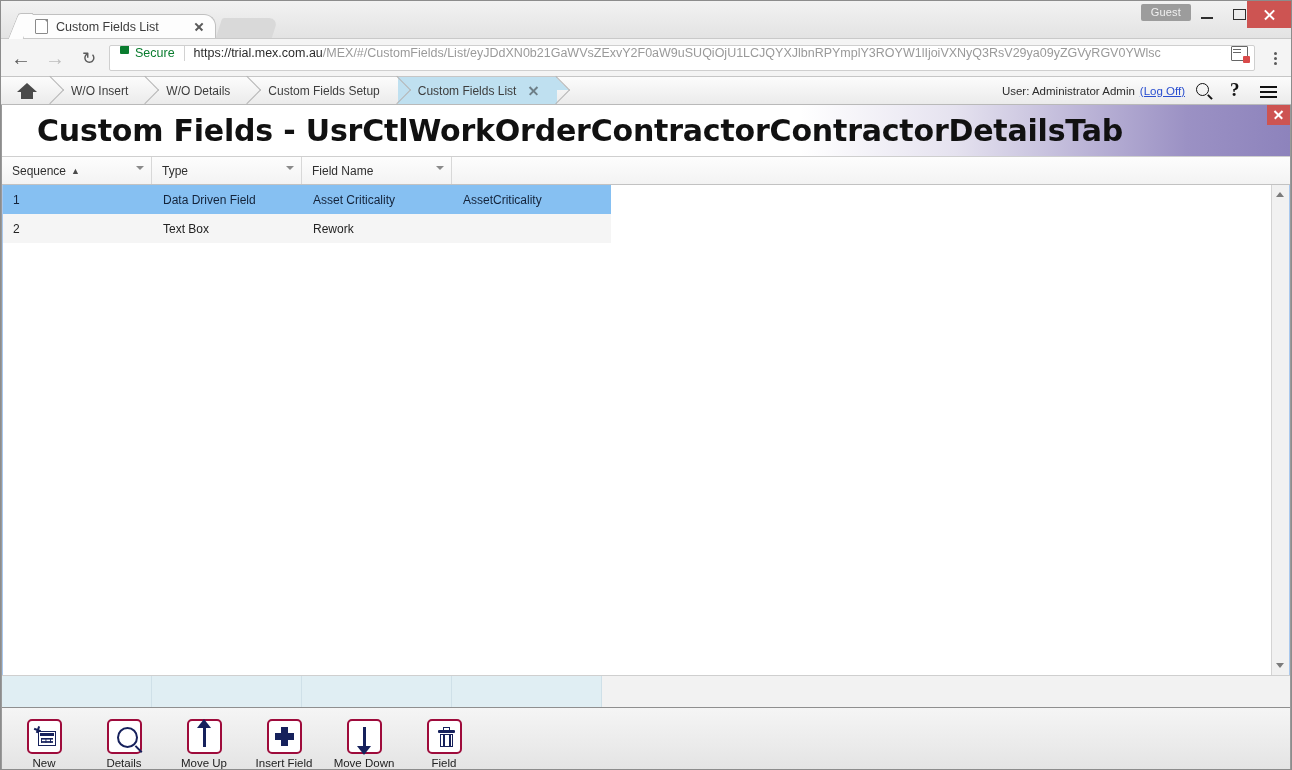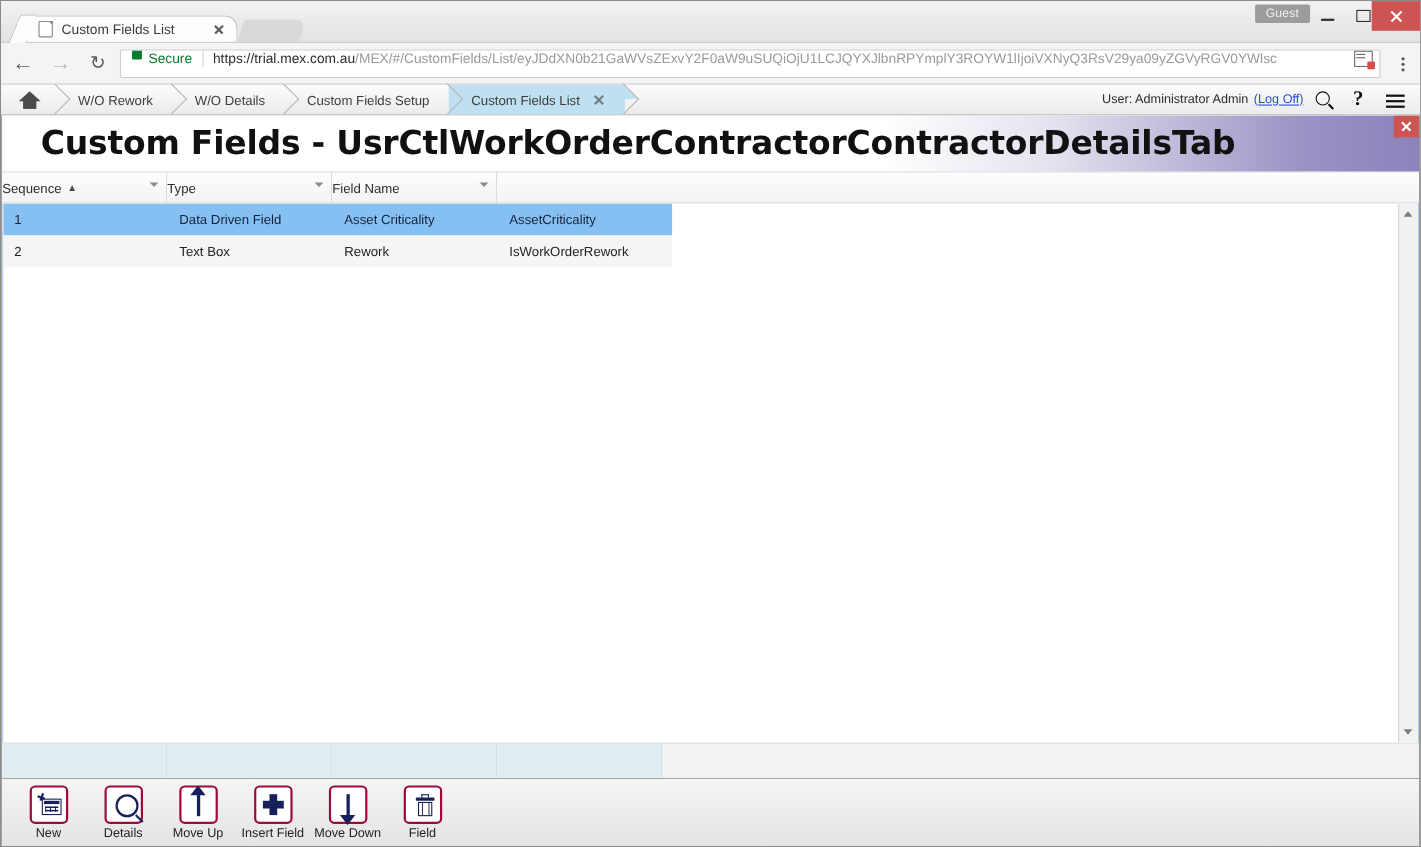--- a/index.html
+++ b/index.html
@@ -245,21 +245,21 @@
   
   .gridwrap{flex:1 1 auto;position:relative;display:flex;flex-direction:column;}
   .grid-head{
     flex:0 0 27px;display:flex;background:#fafafa;
     border-bottom:1px solid #c2c2c2;position:relative;
   }
   .hcell{
     position:relative;display:flex;align-items:center;
     font-size:12px;color:#2f2f2f;
     border-right:1px solid #d8d8d8;
-    box-sizing:border-box;flex:0 0 auto;
+    padding-left:10px;box-sizing:border-box;flex:0 0 auto;
     background:linear-gradient(#fdfdfd,#f3f3f3);
   }
   .hcell .sortmark{margin-left:5px;font-size:9px;color:#4a4a4a;}
   .hcell .drop{
     position:absolute;right:7px;top:9px;
     width:0;height:0;border-left:4.5px solid transparent;border-right:4.5px solid transparent;
     border-top:4.5px solid #8a8a8a;
   }
   .hcell.filler{flex:1 1 auto;border-right:none;}
 
@@ -302,21 +302,21 @@
     border-right:1px solid #cfe0e8;background:#e0eef3;
     flex:0 0 auto;box-sizing:border-box;
   }
   .fcell.blank{background:#f2f2f2;border-right:none;flex:1 1 auto;}
 
   
   .toolbar{
     flex:0 0 62px;height:62px;
     background:linear-gradient(#f5f5f5,#e4e4e4);
     border-top:1px solid #8f8f8f;
-    display:flex;align-items:flex-start;padding-left:18px;gap:20px;
+    display:flex;align-items:flex-end;padding-left:18px;gap:32px;
     box-sizing:border-box;
   }
   .tbtn{
     width:48px;display:flex;flex-direction:column;align-items:center;
     padding-top:6px;
   }
   .tico{
     width:35px;height:35px;border:2px solid #9e0b3b;border-radius:5px;
     background:#fff;position:relative;box-sizing:border-box;
   }
@@ -433,21 +433,21 @@
         <span></span>
       </div>
   </div>
 
   <div class="crumbbar">
     <div class="crumbs">
       <div class="crumb home">
         <span class="home-icon"></span>
       </div>
       <div class="crumb">
-        <span>W/O Rework</span>
+        <span>W/O Insert</span>
       </div>
       <div class="crumb">
         <span>W/O Details</span>
       </div>
       <div class="crumb">
         <span>Custom Fields Setup</span>
       </div>
       <div class="crumb active">
         <span>Custom Fields List</span>
         <span class="crumb-close"></span>
@@ -498,21 +498,20 @@
         <div class="row selected" style="width:608px">
           <div class="cell" style="width:150px">1</div>
           <div class="cell" style="width:150px">Data Driven Field</div>
           <div class="cell" style="width:150px">Asset Criticality</div>
           <div class="cell" style="width:150px">AssetCriticality</div>
         </div>
         <div class="row alt" style="width:608px">
           <div class="cell" style="width:150px">2</div>
           <div class="cell" style="width:150px">Text Box</div>
           <div class="cell" style="width:150px">Rework</div>
-          <div class="cell" style="width:150px">IsWorkOrderRework</div>
         </div>
         <div class="vscroll">
           <div class="sbtn up"></div>
           <div class="sbtn down"></div>
         </div>
       </div>
 
       <div class="grid-foot">
         <div class="fcell" style="width:150px"></div>
         <div class="fcell" style="width:150px"></div>

